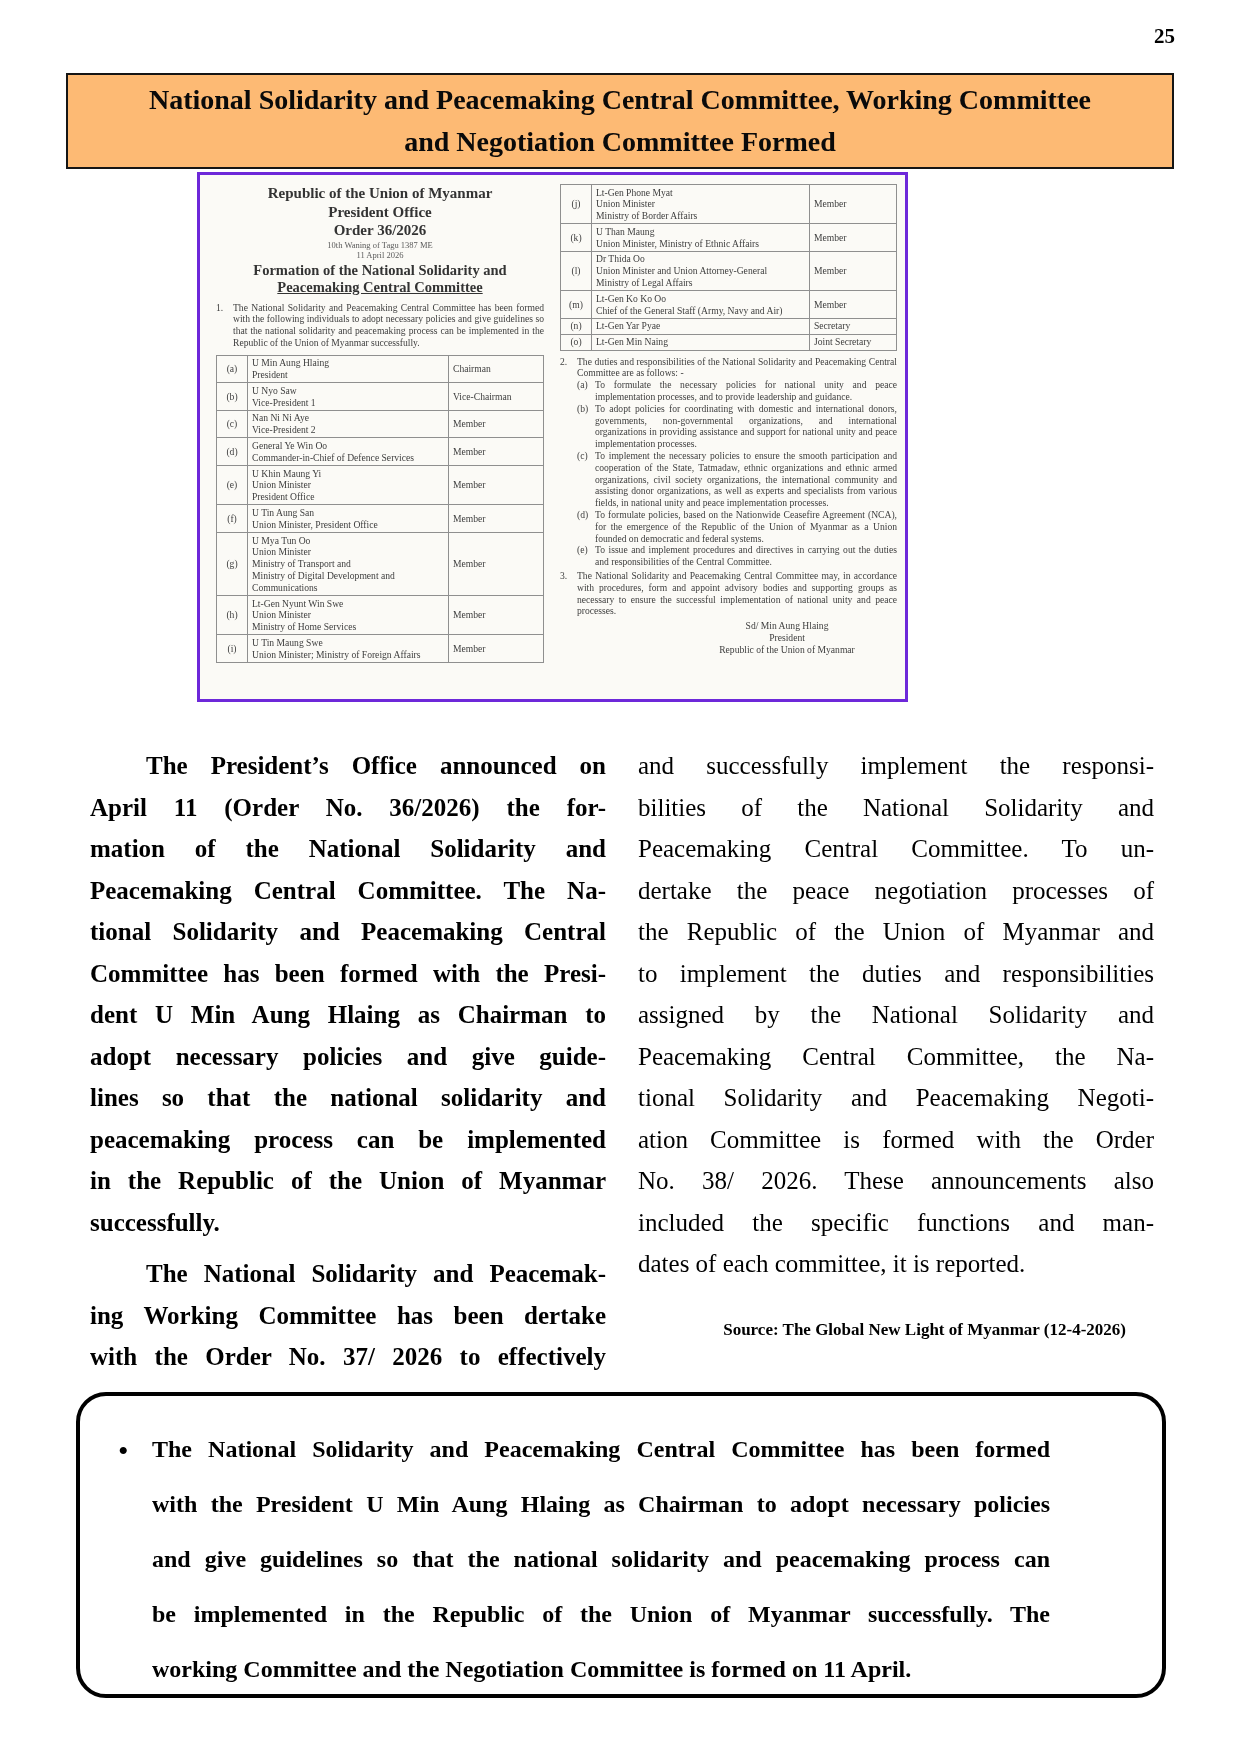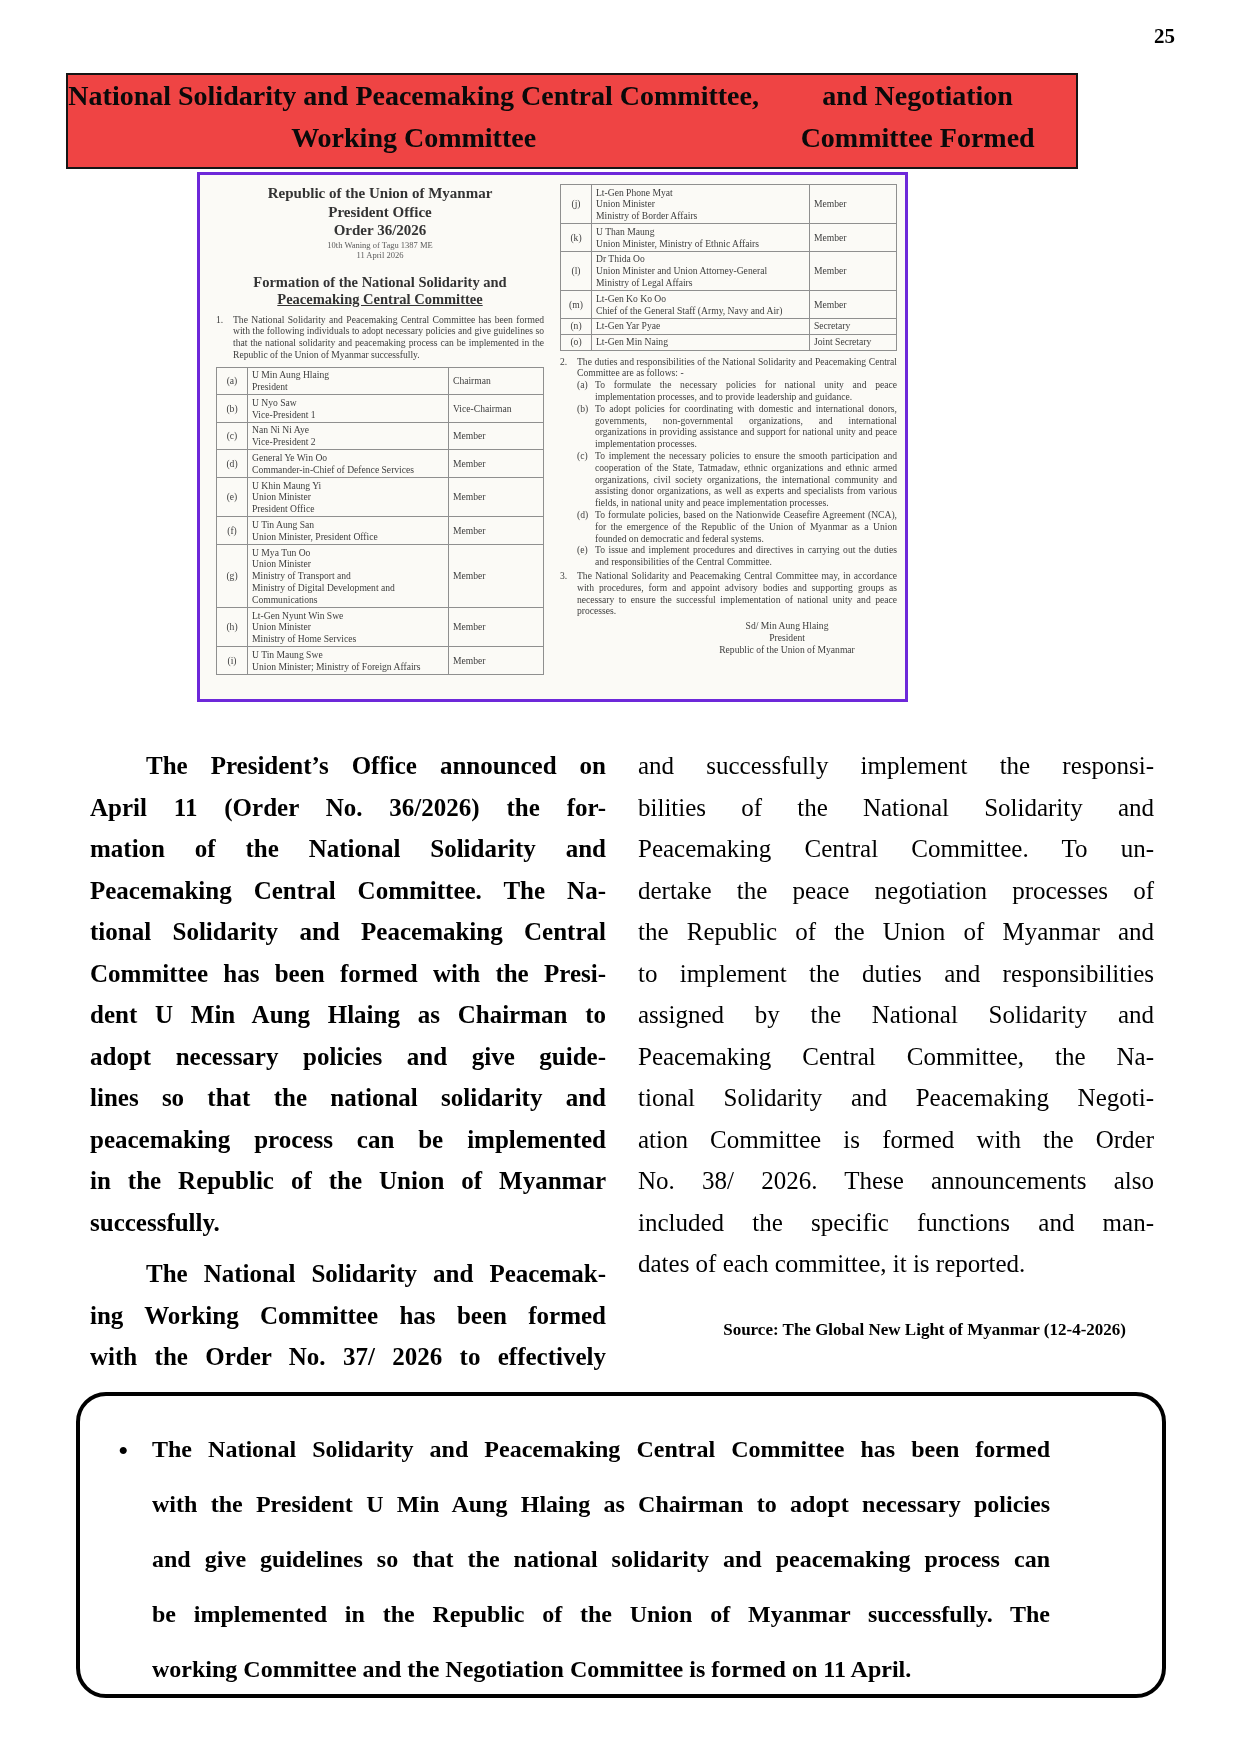--- a/index.html
+++ b/index.html
@@ -5,37 +5,37 @@
   html,body { margin:0; padding:0; }
   body {
     width:1241px; height:1755px; position:relative; background:#ffffff;
     font-family:"Liberation Serif", serif; color:#000; overflow:hidden;
   }
   
   .page-num { position:absolute; top:24px; right:66px; font-size:21px; font-weight:bold;text-align:right; }
 
   
   .title-box {
-    position:absolute; top:73px; left:66px; width:1012px; height:96px;
-    background:#ef4444; border:2px solid #151515; box-sizing:border-box;
-    display:flex; flex-direction:row; justify-content:center;
+    position:absolute; top:73px; left:66px; width:1108px; height:96px;
+    background:#fdba74; border:2px solid #151515; box-sizing:border-box;
+    display:flex; flex-direction:column; justify-content:center;
   }
   .title-line { text-align:center; font-size:28px; font-weight:bold; line-height:42px; color:#0a0a0a; }
 
   
   .doc-scan {
     position:absolute; top:172px; left:197px; width:711px; height:530px;
     background:#fbfaf6; border:3px solid #6d28d9; box-sizing:border-box;
     display:flex; color:#3e3e3e; font-size:9.6px; line-height:11.8px;
   }
   .doc-col-left  { width:352px; box-sizing:border-box; padding:9px 8px 4px 16px; }
   .doc-col-right { flex:1; box-sizing:border-box; padding:9px 8px 4px 8px; }
   .doc-h  { text-align:center; font-weight:bold; font-size:15px; line-height:18.5px; color:#333; }
   .doc-dt { text-align:center; font-size:8.5px; line-height:10.5px; color:#5a5a5a; }
-  .doc-sub{ text-align:center; font-weight:bold; font-size:14.5px; line-height:17.5px; color:#333; margin-top:13px; }
+  .doc-sub{ text-align:center; font-weight:bold; font-size:14.5px; line-height:17.5px; color:#333; margin-top:1px; }
   .ditem  { position:relative; padding-left:17px; text-align:justify; margin-top:5px; }
   .ditem .dn { position:absolute; left:0; }
   .duty   { position:relative; padding-left:18px; text-align:justify; }
   .duty .dl { position:absolute; left:0; }
   table.members { border-collapse:collapse; width:100%; margin-top:6px; }
   table.members td { border:1px solid #8f8f8f; padding:1.5px 4px; vertical-align:middle; }
   td.lbl  { width:22px; text-align:center; }
   td.role { width:86px;margin-top:31px; }
   .doc-col-right td.role { width:78px; }
   .sig { width:220px; margin-left:auto; text-align:center; margin-top:3px; }
@@ -268,21 +268,21 @@
   <div class="jline">tional Solidarity and Peacemaking Central</div>
   <div class="jline">Committee has been formed with the Presi-</div>
   <div class="jline">dent U Min Aung Hlaing as Chairman to</div>
   <div class="jline">adopt necessary policies and give guide-</div>
   <div class="jline">lines so that the national solidarity and</div>
   <div class="jline">peacemaking process can be implemented</div>
   <div class="jline">in the Republic of the Union of Myanmar</div>
   <div class="jline last">successfully.</div>
   <div class="pgap"></div>
   <div class="jline ind">The National Solidarity and Peacemak-</div>
-  <div class="jline">ing Working Committee has been formed</div>
+  <div class="jline">ing Working Committee has been dertake</div>
   <div class="jline">with the Order No. 37/ 2026 to effectively</div>
 </div>
 
 <div class="article-col col-right">
   <div class="jline">and successfully implement the responsi-</div>
   <div class="jline">bilities of the National Solidarity and</div>
   <div class="jline">Peacemaking Central Committee. To un-</div>
   <div class="jline">dertake the peace negotiation processes of</div>
   <div class="jline">the Republic of the Union of Myanmar and</div>
   <div class="jline">to implement the duties and responsibilities</div>

